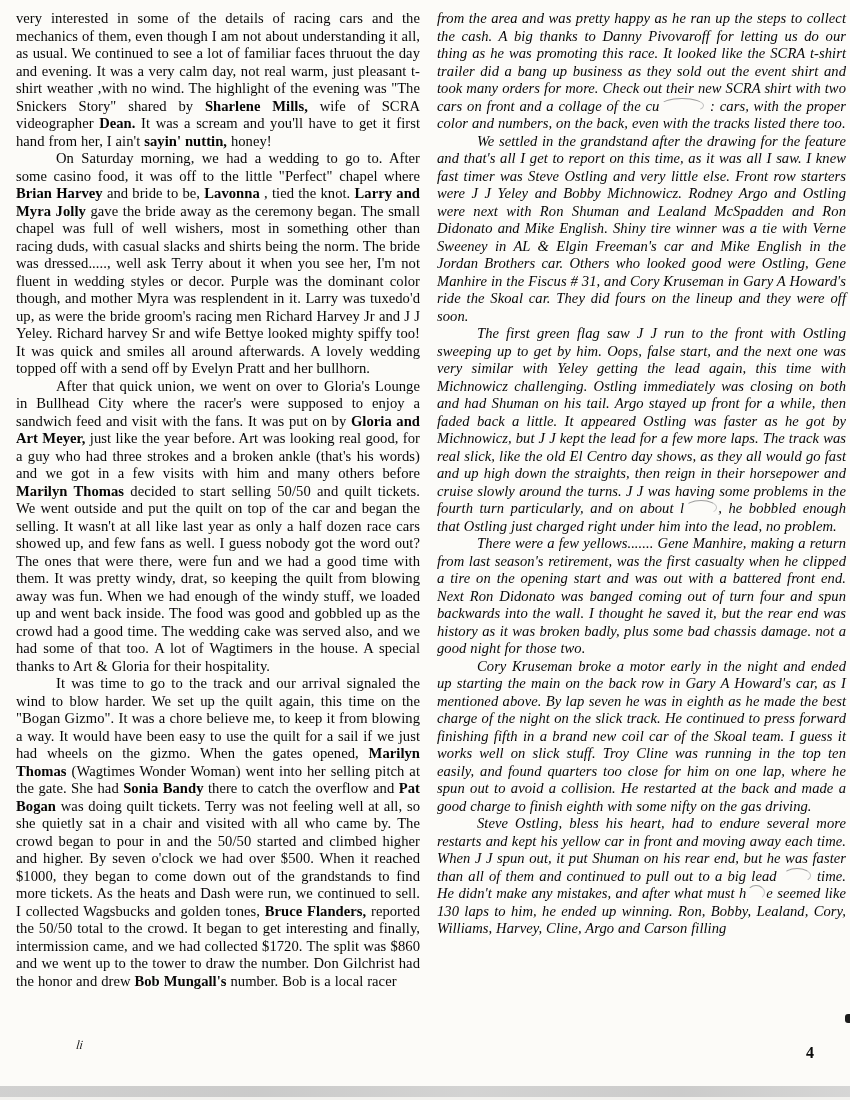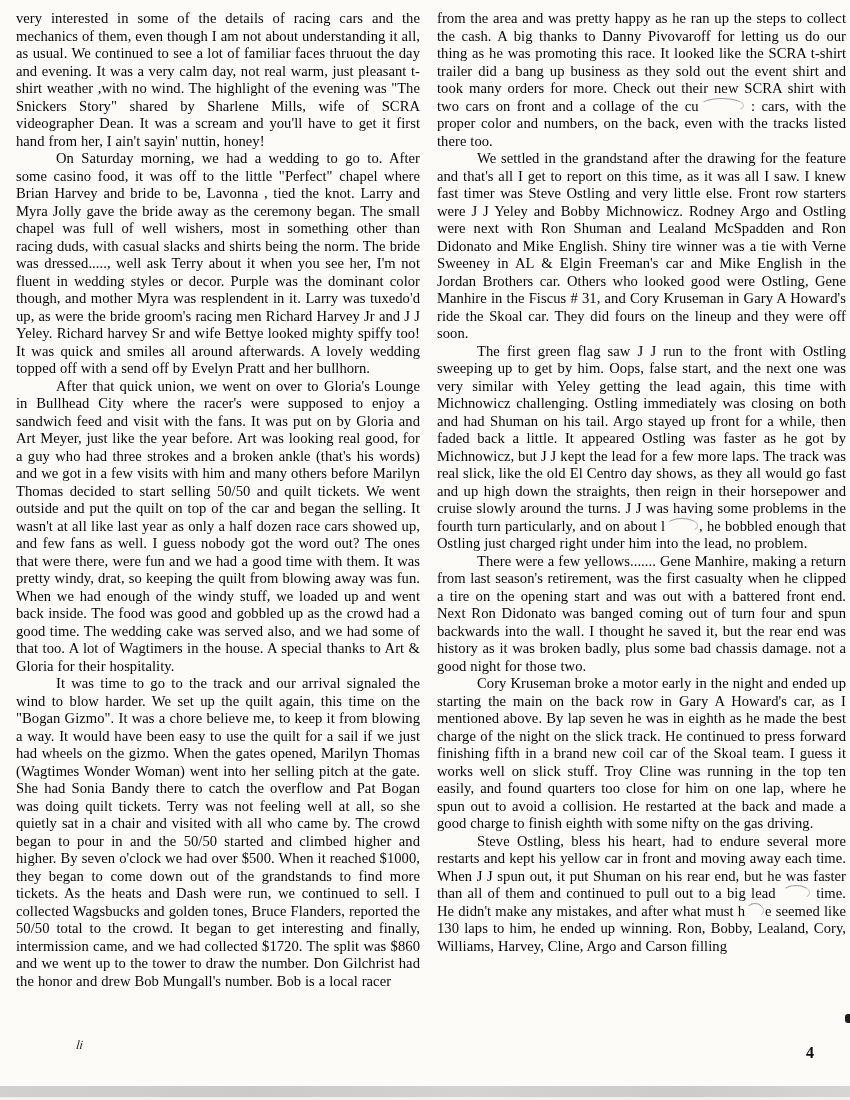--- a/index.html
+++ b/index.html
@@ -14,24 +14,24 @@
   .col{
     position:absolute;
     top:10px;
     font-size:14.6px;
     line-height:17.5px;
     text-align:justify;
     letter-spacing:.05px;
     word-spacing:.2px;
   }
   .col-left{left:16px;width:404px;}
-  .col-right{left:437px;width:409px;}
+  .col-right{left:437px;width:409px;font-style:italic;}
   .para{margin:0;}
   .para.indent{text-indent:40px;}
-  .b{font-weight:normal;margin-top:48px;}
+  .b{font-weight:bold;margin-top:48px;}
   .blotch{
     display:inline-block;
     height:13px;
     border-radius:50%;
     background:#fcfbf8;
     border:1px solid transparent;
     border-top-color:#9e9e9e;
     border-right-color:#c2c2c2;
     vertical-align:-2px;
     margin:0 1px;

